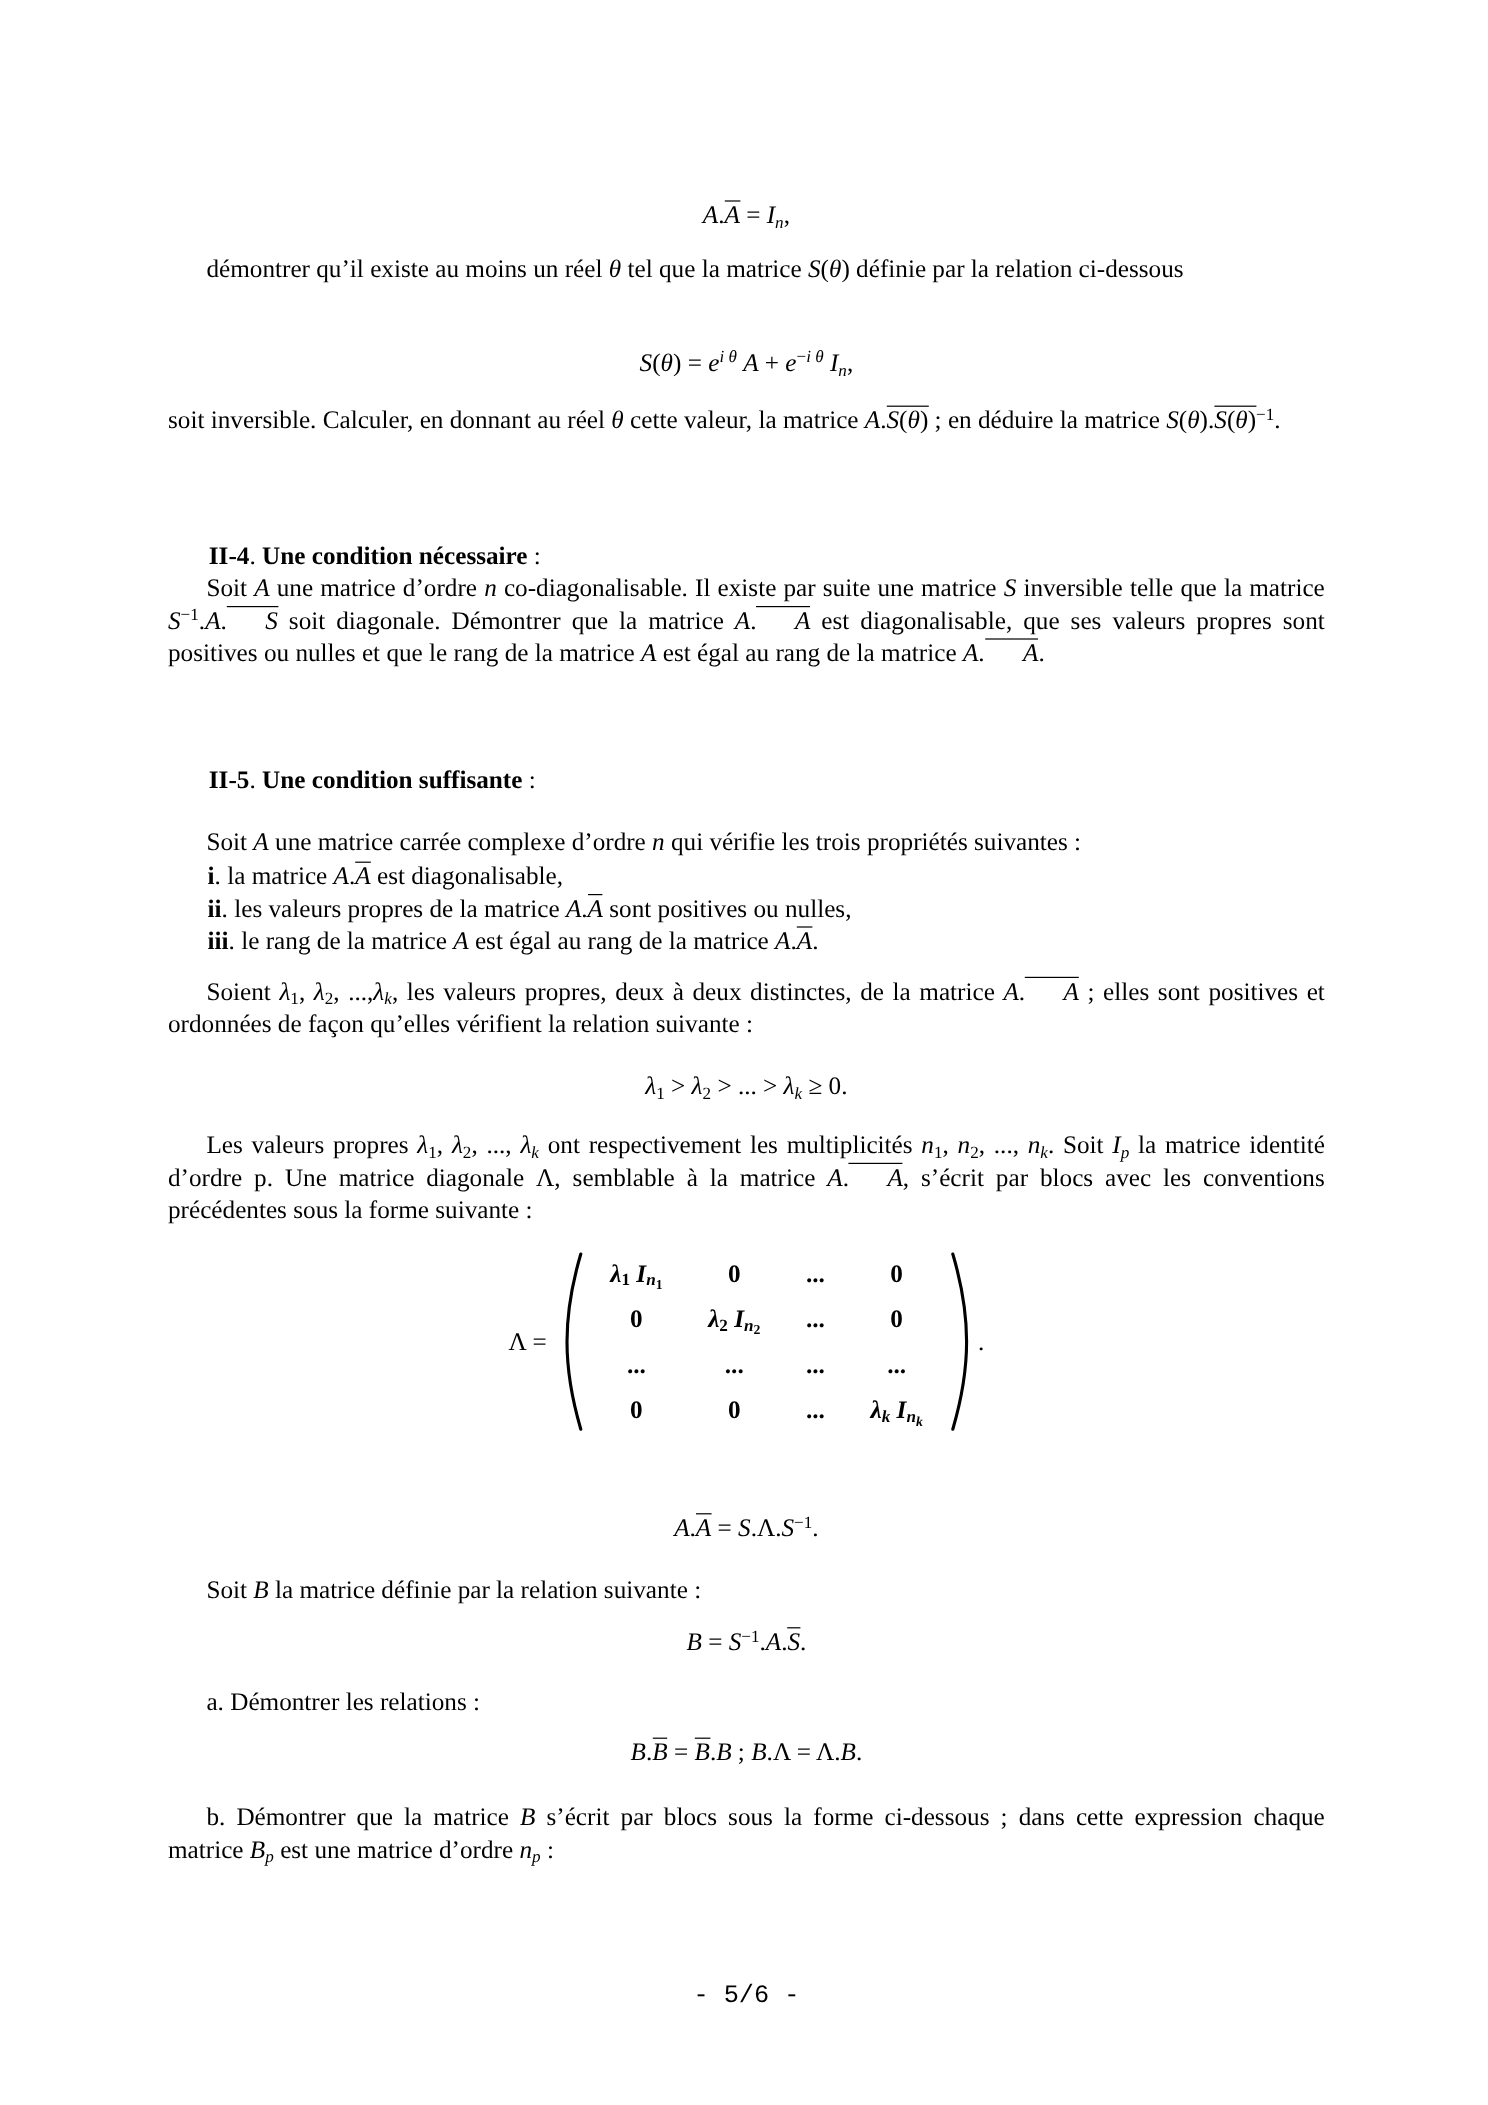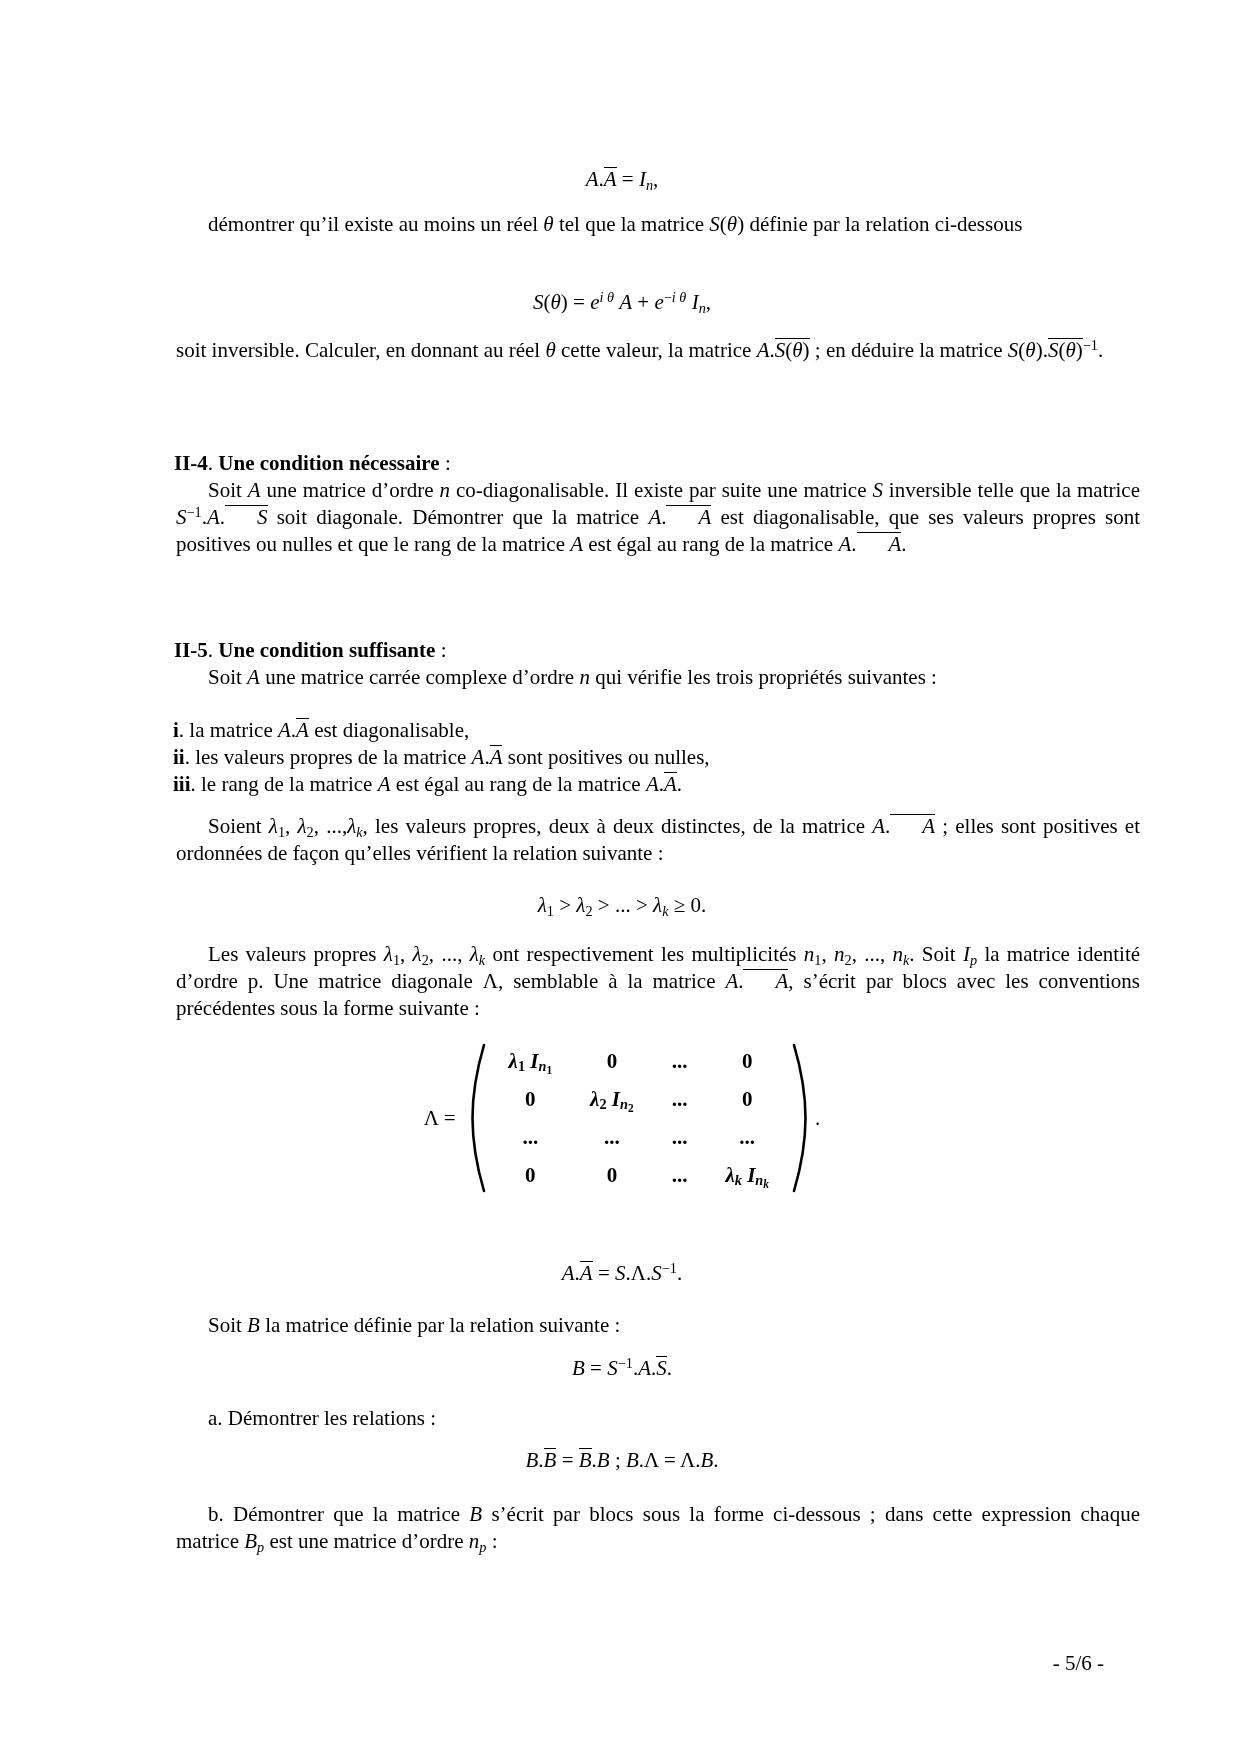--- a/index.html
+++ b/index.html
@@ -15,28 +15,28 @@
     overflow: hidden;
   }
   .para, .formula, .heading, .list-item, .matrix-block, .footer {
     position: absolute;
     left: 140px;
     width: 964px;
     margin: 0;
     font-size: 21px;
     line-height: 27px;
   }
-  .para { text-align: justify; margin-left: 36px; }
+  .para { text-align: justify; }
   .indent { text-indent: 32px; }
   .heading { padding-left: 34px; }
   .heading b { font-weight: bold; }
   .list-item { padding-left: 33px; text-align: justify; }
   .list-item b { font-weight: bold; }
   .formula { text-align: center; }
-  .footer { text-align: right; }
+  .footer { text-align: center; font-family: Liberation Mono, monospace; }
   .it { font-style: italic; }
   .ov { display: inline-block; border-top: 1.5px solid #000; line-height: 1.08; }
   sub, sup { font-size: 68%; line-height: 0; vertical-align: baseline; position: relative; }
   sub { top: 0.28em; }
   sup { top: -0.48em; }
   sub sub { font-size: 80%; top: 0.24em; }
   .matrix-block {
     top: 1038px;
     height: 160px;
     display: flex;
@@ -67,21 +67,21 @@
   <div class="formula" style="top:289px"><span class="it">S</span>(<span class="it">θ</span>) = <span class="it">e</span><sup><span class="it">i θ</span></sup> <span class="it">A</span> + <span class="it">e</span><sup>−<span class="it">i θ</span></sup> <span class="it">I</span><sub><span class="it">n</span></sub>,</div>
 
   <p class="para" style="top:337px">soit inversible. Calculer, en donnant au réel <span class="it">θ</span> cette valeur, la matrice <span class="it">A</span>.<span class="ov"><span class="it">S</span>(<span class="it">θ</span>)</span> ; en déduire la matrice <span class="it">S</span>(<span class="it">θ</span>).<span class="ov"><span class="it">S</span>(<span class="it">θ</span>)</span><sup>−1</sup>.</p>
 
   <p class="heading" style="top:450px"><b>II-4</b><span>. </span><b>Une condition nécessaire</b><span> :</span></p>
 
   <p class="para indent" style="top:477px">Soit <span class="it">A</span> une matrice d’ordre <span class="it">n</span> co-diagonalisable. Il existe par suite une matrice <span class="it">S</span> inversible telle que la matrice <span class="it">S</span><sup>−1</sup>.<span class="it">A</span>.<span class="ov"><span class="it">S</span></span> soit diagonale. Démontrer que la matrice <span class="it">A</span>.<span class="ov"><span class="it">A</span></span> est diagonalisable, que ses valeurs propres sont positives ou nulles et que le rang de la matrice <span class="it">A</span> est égal au rang de la matrice <span class="it">A</span>.<span class="ov"><span class="it">A</span></span>.</p>
 
   <p class="heading" style="top:637px"><b>II-5</b><span>. </span><b>Une condition suffisante</b><span> :</span></p>
 
-  <p class="para indent" style="top:664px">Soit <span class="it">A</span> une matrice carrée complexe d’ordre <span class="it">n</span> qui vérifie les trois propriétés suivantes :</p>
+  <p class="para indent" style="top:688px">Soit <span class="it">A</span> une matrice carrée complexe d’ordre <span class="it">n</span> qui vérifie les trois propriétés suivantes :</p>
 
   <p class="list-item" style="top:717px"><b>i</b><span>. </span><span>la matrice <span class="it">A</span>.<span class="ov"><span class="it">A</span></span> est diagonalisable,</span></p>
 
   <p class="list-item" style="top:744px"><b>ii</b><span>. </span><span>les valeurs propres de la matrice <span class="it">A</span>.<span class="ov"><span class="it">A</span></span> sont positives ou nulles,</span></p>
 
   <p class="list-item" style="top:771px"><b>iii</b><span>. </span><span>le rang de la matrice <span class="it">A</span> est égal au rang de la matrice <span class="it">A</span>.<span class="ov"><span class="it">A</span></span>.</span></p>
 
   <p class="para indent" style="top:813px">Soient <span class="it">λ</span><sub>1</sub>, <span class="it">λ</span><sub>2</sub>, ...,<span class="it">λ</span><sub><span class="it">k</span></sub>, les valeurs propres, deux à deux distinctes, de la matrice <span class="it">A</span>.<span class="ov"><span class="it">A</span></span> ; elles sont positives et ordonnées de façon qu’elles vérifient la relation suivante :</p>
 
   <div class="formula" style="top:892px"><span class="it">λ</span><sub>1</sub> &gt; <span class="it">λ</span><sub>2</sub> &gt; ... &gt; <span class="it">λ</span><sub><span class="it">k</span></sub> ≥ 0.</div>

